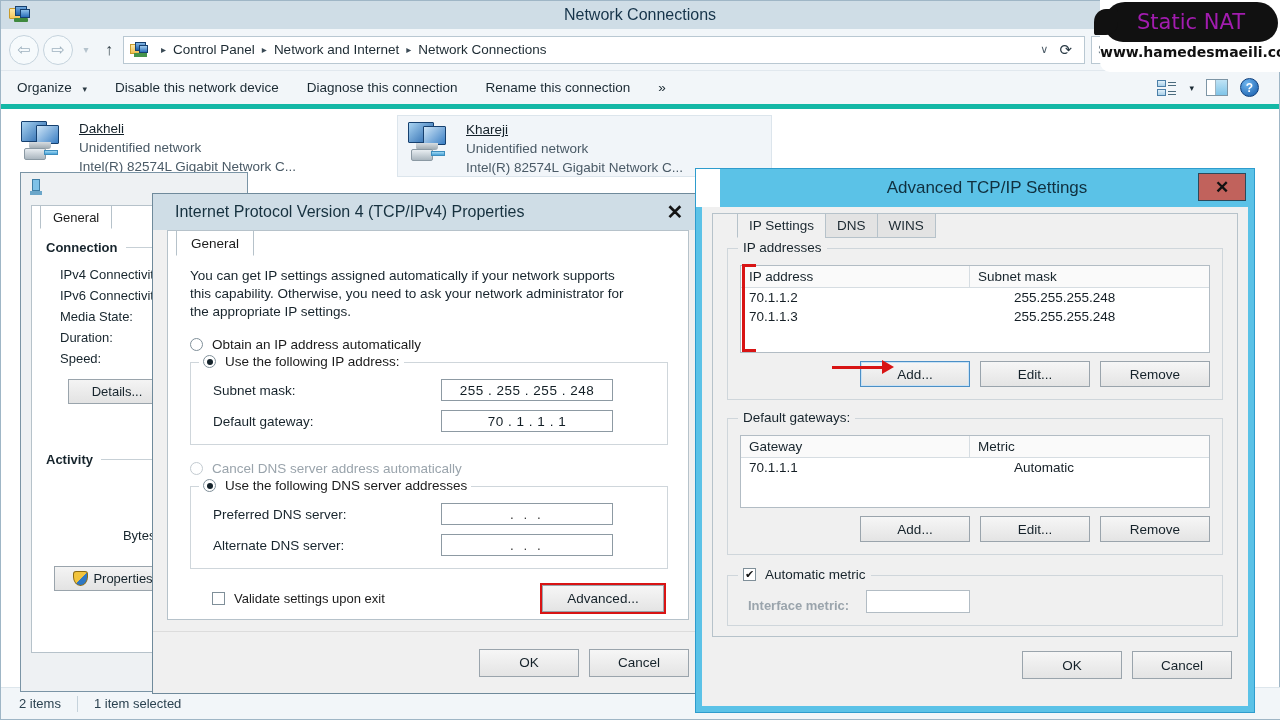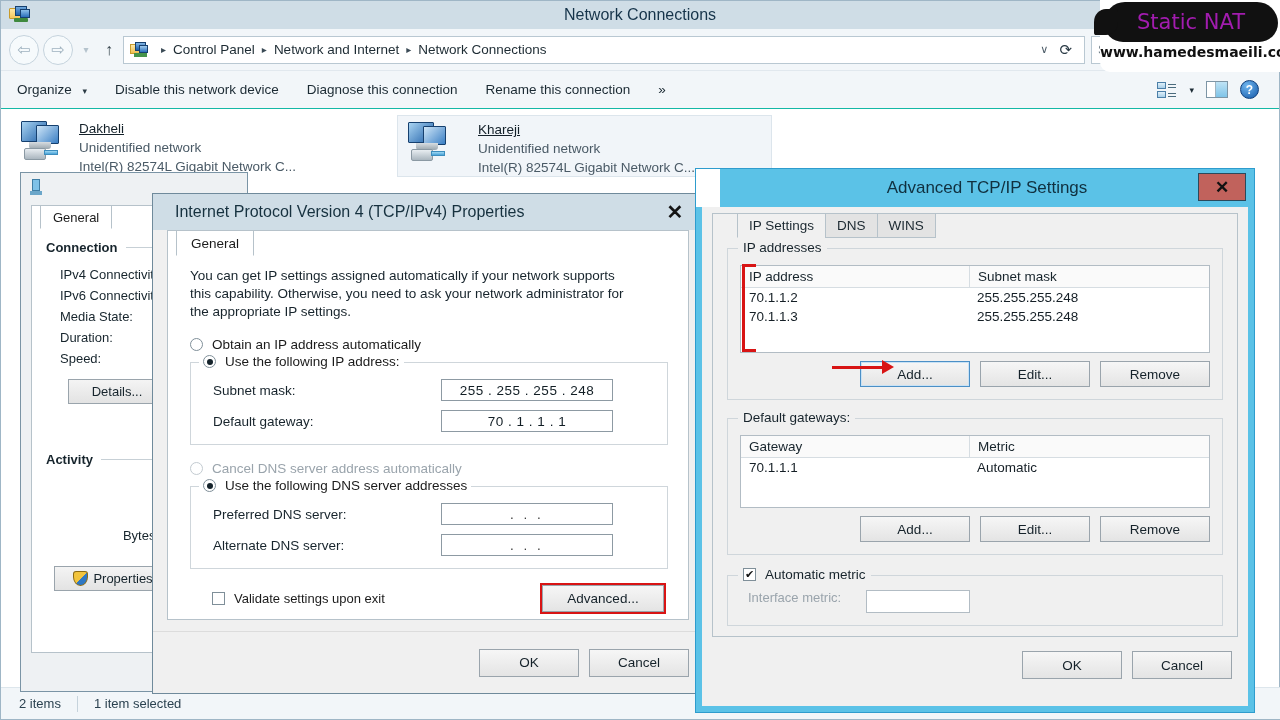--- a/index.html
+++ b/index.html
@@ -87,21 +87,21 @@
   .addr-refresh { padding: 0 8px 0 2px; font-size: 15px; color: #2a3a45; }
   .searchbox {
     width: 180px; height: 28px; background: #fff;
     border: 1px solid #b9c8d2; display: flex; align-items: center;
     padding: 0 6px; color: #6d7c86; font-size: 13.5px;
   }
 
   .exp-toolbar {
     height: 38px; background: #f2f6f9;
     display: flex; align-items: center; padding: 0 14px;
-    border-bottom: 1px solid #14b8a6;
+    border-bottom: 5px solid #14b8a6;
     font-size: 13.5px; color: #1b2a33;
   }
   .tb-item { padding: 0 14px; white-space: nowrap; }
   .tb-item:first-child { padding-left: 2px; }
   .tb-caret { font-size: 9px; margin-left: 7px; color: #2b3a44; }
   .tb-right { margin-left: auto; display: flex; align-items: center; gap: 12px; padding-right: 6px; }
   .icn-views { width: 20px; height: 18px; position: relative; }
   .icn-views .r {
     position: absolute; left: 0; width: 9px; height: 7px; border: 1px solid #4b7fa8;
     background: linear-gradient(#dff0fa,#a9cfe8);
@@ -127,21 +127,21 @@
     color: #fff; font-size: 12px; font-weight: bold;
     display: flex; align-items: center; justify-content: center;
     border: 1px solid #0e3f7d;
   }
 
   .exp-content { position: relative; height: 555px; background: #fff; }
   .conn-tile {
     position: absolute; top: 6px; width: 375px; height: 62px;
     display: flex; align-items: flex-start; padding: 4px 6px;
   }
-  .conn-tile.selected { background: #f1f5f9; border: 1px solid #dce5ec; gap: 12px; }
+  .conn-tile.selected { background: #f1f5f9; border: 1px solid #dce5ec; }
   .nic-icon { width: 56px; height: 50px; position: relative; flex: none; margin-right: 6px; }
   .nic-icon .scr1 {
     position: absolute; left: 4px; top: 2px; width: 26px; height: 21px;
     background: linear-gradient(135deg,#a9d4f2,#1f5fa8);
     border: 1px solid #16406f; border-radius: 1px;
   }
   .nic-icon .scr2 {
     position: absolute; left: 19px; top: 6px; width: 23px; height: 19px;
     background: linear-gradient(135deg,#cfe6f8,#3b7fc4);
     border: 1px solid #16406f; border-radius: 1px;
@@ -287,21 +287,21 @@
   .adv-tab.active { background: #f0f0f0; border-bottom: 1px solid #f0f0f0; font-weight: normal; }
   .adv-in { padding: 34px 14px 0 14px; }
   .gbox { border: 1px solid #cfd6db; position: relative; padding: 16px 12px 12px 12px; }
   .gbox > .lg { position: absolute; top: -9px; left: 10px; background: #f0f0f0; padding: 0 5px;
     font-size: 13.5px; color: #17242c; }
   .gbox > .lg.chkleg { display: flex; align-items: center; }
   .lv { background: #fff; border: 1px solid #b2bcc4; }
   .lv-head { display: flex; height: 22px; border-bottom: 1px solid #d6dde2; background: #fafafa; }
   .lv-head div { font-size: 13.5px; color: #17242c; display: flex; align-items: center; padding-left: 8px; }
   .lv-head div + div { border-left: 1px solid #d6dde2; }
-  .lv-row { display: flex; height: 19px; }
+  .lv-row { display: flex; height: 19px; gap: 37px; }
   .lv-row div { font-size: 13.5px; color: #151f26; display: flex; align-items: center; padding-left: 8px; }
   .col-a { width: 228px; } .col-b { flex: 1; }
   .btnrow { display: flex; justify-content: flex-end; gap: 10px; margin-top: 8px; }
   .adv-footer { display: flex; justify-content: flex-end; gap: 10px; padding: 14px 6px 0 0; }
   .txtbox { background: #fff; border: 1px solid #b2bcc4; }
 
   
   .ann { position: absolute; pointer-events: none; }
   .bracket { border: 3px solid #d81414; border-right: none; }
   .arrowline { height: 3px; background: #d81414; }
@@ -605,21 +605,21 @@
               <span class="btn" style="width:110px;height:26px;">Edit...</span>
               <span class="btn" style="width:110px;height:26px;">Remove</span>
             </div>
           </div>
 
           <div class="gbox" style="margin-top:20px;padding-top:14px;padding-bottom:12px;">
             <span class="lg chkleg">
               <span class="chk">✔</span>
               <span>Automatic metric</span>
             </span>
-            <div style="display:flex;align-items:flex-start;padding-left:8px;">
+            <div style="display:flex;align-items:flex-end;padding-left:8px;font-weight:bold;">
               <span class="dimtxt" style="width:118px;">Interface metric:</span>
               <span class="txtbox" style="width:104px;height:23px;"></span>
             </div>
           </div>
         </div>
       </div>
 
       <div class="adv-footer">
         <span class="btn" style="width:100px;height:28px;">OK</span>
         <span class="btn" style="width:100px;height:28px;">Cancel</span>

